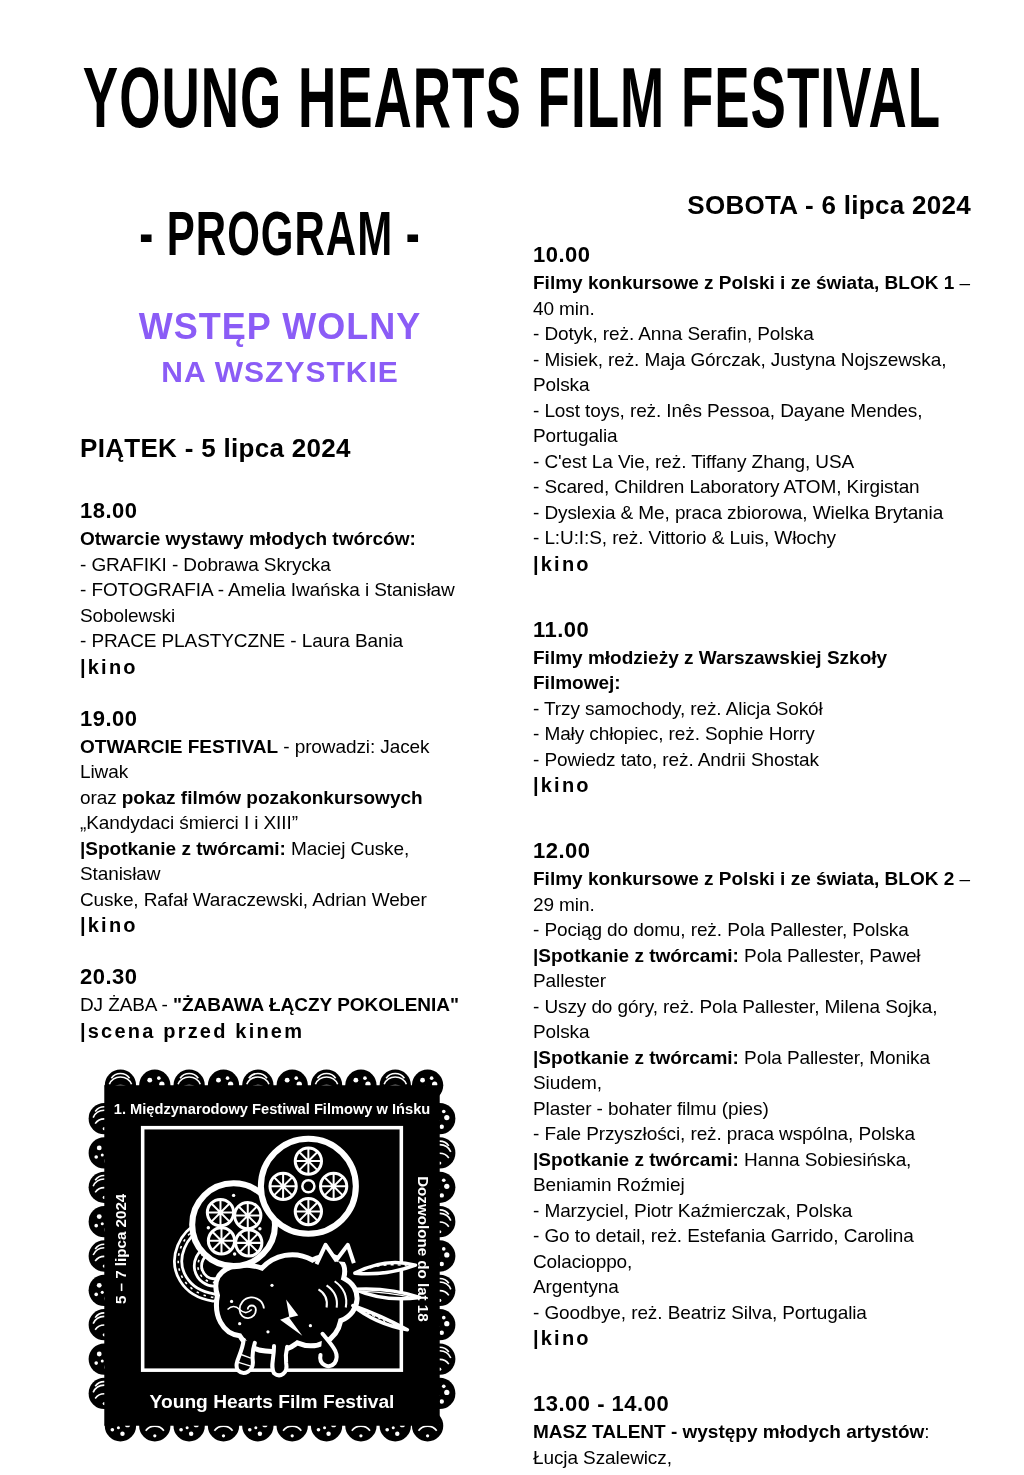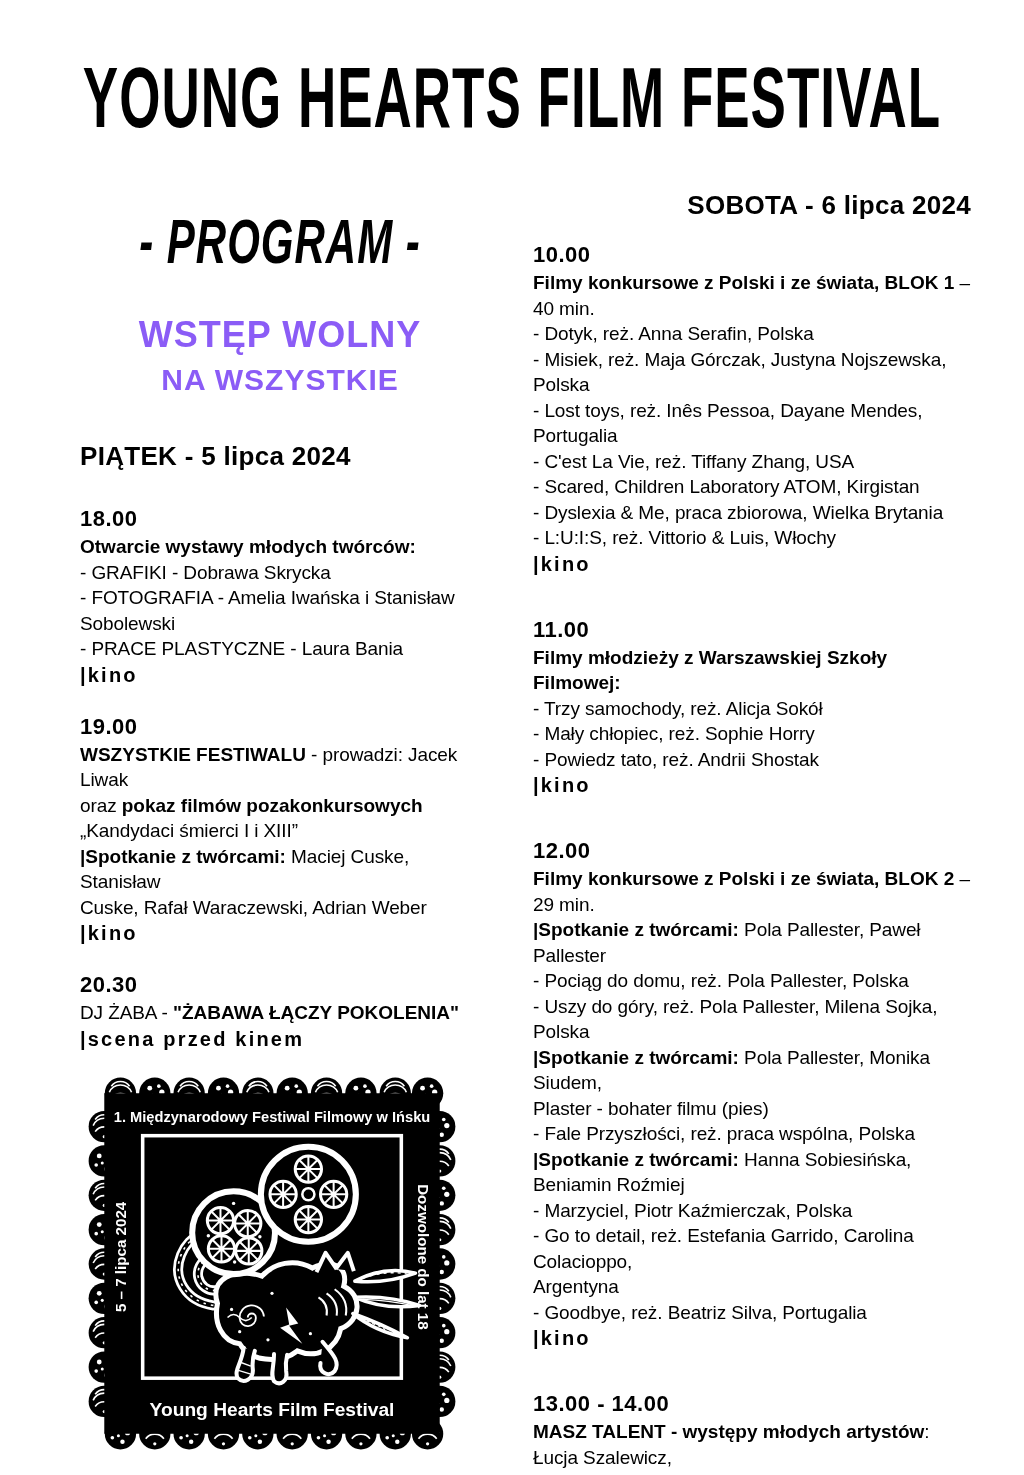--- a/index.html
+++ b/index.html
@@ -15,21 +15,21 @@
     text-align:center; white-space:nowrap;
   }
   .title .condensed {
     display:inline-block; font-weight:bold; font-size:53px; letter-spacing:1px;
     transform:scaleY(1.62); transform-origin:center top;
   }
   
   .col-left  { position:absolute; left:80px;  top:190px; width:400px; }
   .col-right { position:absolute; left:533px; top:190px; width:438px; }
 
-  .program-label { text-align:center; margin:16px;font-style:italic; }
+  .program-label { text-align:center; margin:8px; }
   .program-label .condensed {
     display:inline-block; font-weight:bold; font-size:42px; letter-spacing:1px;
     transform:scaleY(1.5); transform-origin:center top;
   }
   .free-entry { margin-top:58px; text-align:center; font-weight:bold; color:#8b5cf6; }
   .free-entry .fe1 { margin:0; font-size:36px; line-height:46px; letter-spacing:1px; }
   .free-entry .fe2 { margin:0; font-size:30px; line-height:43px; letter-spacing:1px; }
 
   .day-heading { margin:40px 0 0 0; font-size:26px; line-height:30px; font-weight:bold; letter-spacing:0.3px; }
   .col-right .day-heading { margin-top:0;text-align:right; }
@@ -76,21 +76,21 @@
       <p class="time">18.00</p>
       <p class="ln"><span></span><b>Otwarcie wystawy młodych twórców:</b><span></span></p>
       <p class="ln"><span></span><b></b><span>- GRAFIKI - Dobrawa Skrycka</span></p>
       <p class="ln"><span></span><b></b><span>- FOTOGRAFIA - Amelia Iwańska i Stanisław Sobolewski</span></p>
       <p class="ln"><span></span><b></b><span>- PRACE PLASTYCZNE - Laura Bania</span></p>
       <p class="ln venue">|kino</p>
     </section>
 
     <section class="block">
       <p class="time">19.00</p>
-      <p class="ln"><span></span><b>WSZYSTKIE FESTIWALU</b><span> - prowadzi: Jacek Liwak</span></p>
+      <p class="ln"><span></span><b>OTWARCIE FESTIVAL</b><span> - prowadzi: Jacek Liwak</span></p>
       <p class="ln"><span>oraz </span><b>pokaz filmów pozakonkursowych</b><span></span></p>
       <p class="ln"><span></span><b></b><span>„Kandydaci śmierci I i XIII”</span></p>
       <p class="ln"><span></span><b>|Spotkanie z twórcami:</b><span> Maciej Cuske, Stanisław</span></p>
       <p class="ln"><span></span><b></b><span>Cuske, Rafał Waraczewski, Adrian Weber</span></p>
       <p class="ln venue">|kino</p>
     </section>
 
     <section class="block">
       <p class="time">20.30</p>
       <p class="ln"><span>DJ ŻABA - </span><b>"ŻABAWA ŁĄCZY POKOLENIA"</b><span></span></p>
@@ -253,22 +253,22 @@
       <p class="ln"><span></span><b>Filmy młodzieży z Warszawskiej Szkoły Filmowej:</b><span></span></p>
       <p class="ln"><span></span><b></b><span>- Trzy samochody, reż. Alicja Sokół</span></p>
       <p class="ln"><span></span><b></b><span>- Mały chłopiec, reż. Sophie Horry</span></p>
       <p class="ln"><span></span><b></b><span>- Powiedz tato, reż. Andrii Shostak</span></p>
       <p class="ln venue">|kino</p>
     </section>
 
     <section class="block">
       <p class="time">12.00</p>
       <p class="ln"><span></span><b>Filmy konkursowe z Polski i ze świata, BLOK 2</b><span> – 29 min.</span></p>
+      <p class="ln"><span></span><b></b><span>- Pociąg do domu, reż. Pola Pallester, Polska</span></p>
       <p class="ln"><span></span><b>|Spotkanie z twórcami:</b><span> Pola Pallester, Paweł Pallester</span></p>
-      <p class="ln"><span></span><b></b><span>- Pociąg do domu, reż. Pola Pallester, Polska</span></p>
       <p class="ln"><span></span><b></b><span>- Uszy do góry, reż. Pola Pallester, Milena Sojka, Polska</span></p>
       <p class="ln"><span></span><b>|Spotkanie z twórcami:</b><span> Pola Pallester, Monika Siudem,</span></p>
       <p class="ln"><span></span><b></b><span>Plaster - bohater filmu (pies)</span></p>
       <p class="ln"><span></span><b></b><span>- Fale Przyszłości, reż. praca wspólna, Polska</span></p>
       <p class="ln"><span></span><b>|Spotkanie z twórcami:</b><span> Hanna Sobiesińska, Beniamin Roźmiej</span></p>
       <p class="ln"><span></span><b></b><span>- Marzyciel, Piotr Kaźmierczak, Polska</span></p>
       <p class="ln"><span></span><b></b><span>- Go to detail, reż. Estefania Garrido, Carolina Colacioppo,</span></p>
       <p class="ln"><span></span><b></b><span>Argentyna</span></p>
       <p class="ln"><span></span><b></b><span>- Goodbye, reż. Beatriz Silva, Portugalia</span></p>
       <p class="ln venue">|kino</p>

